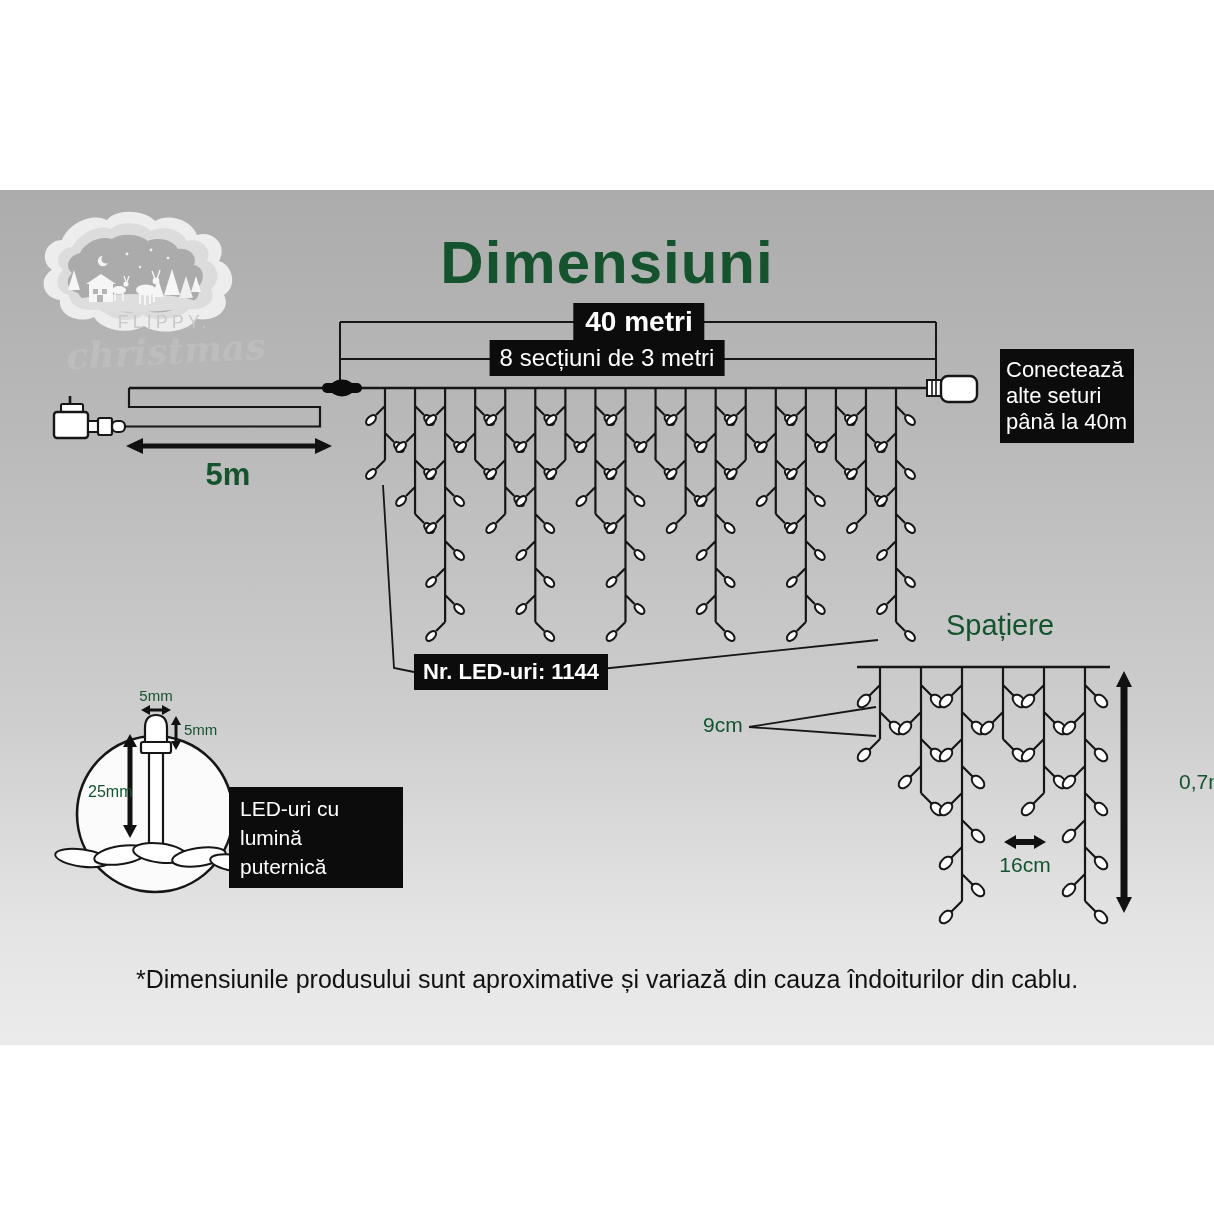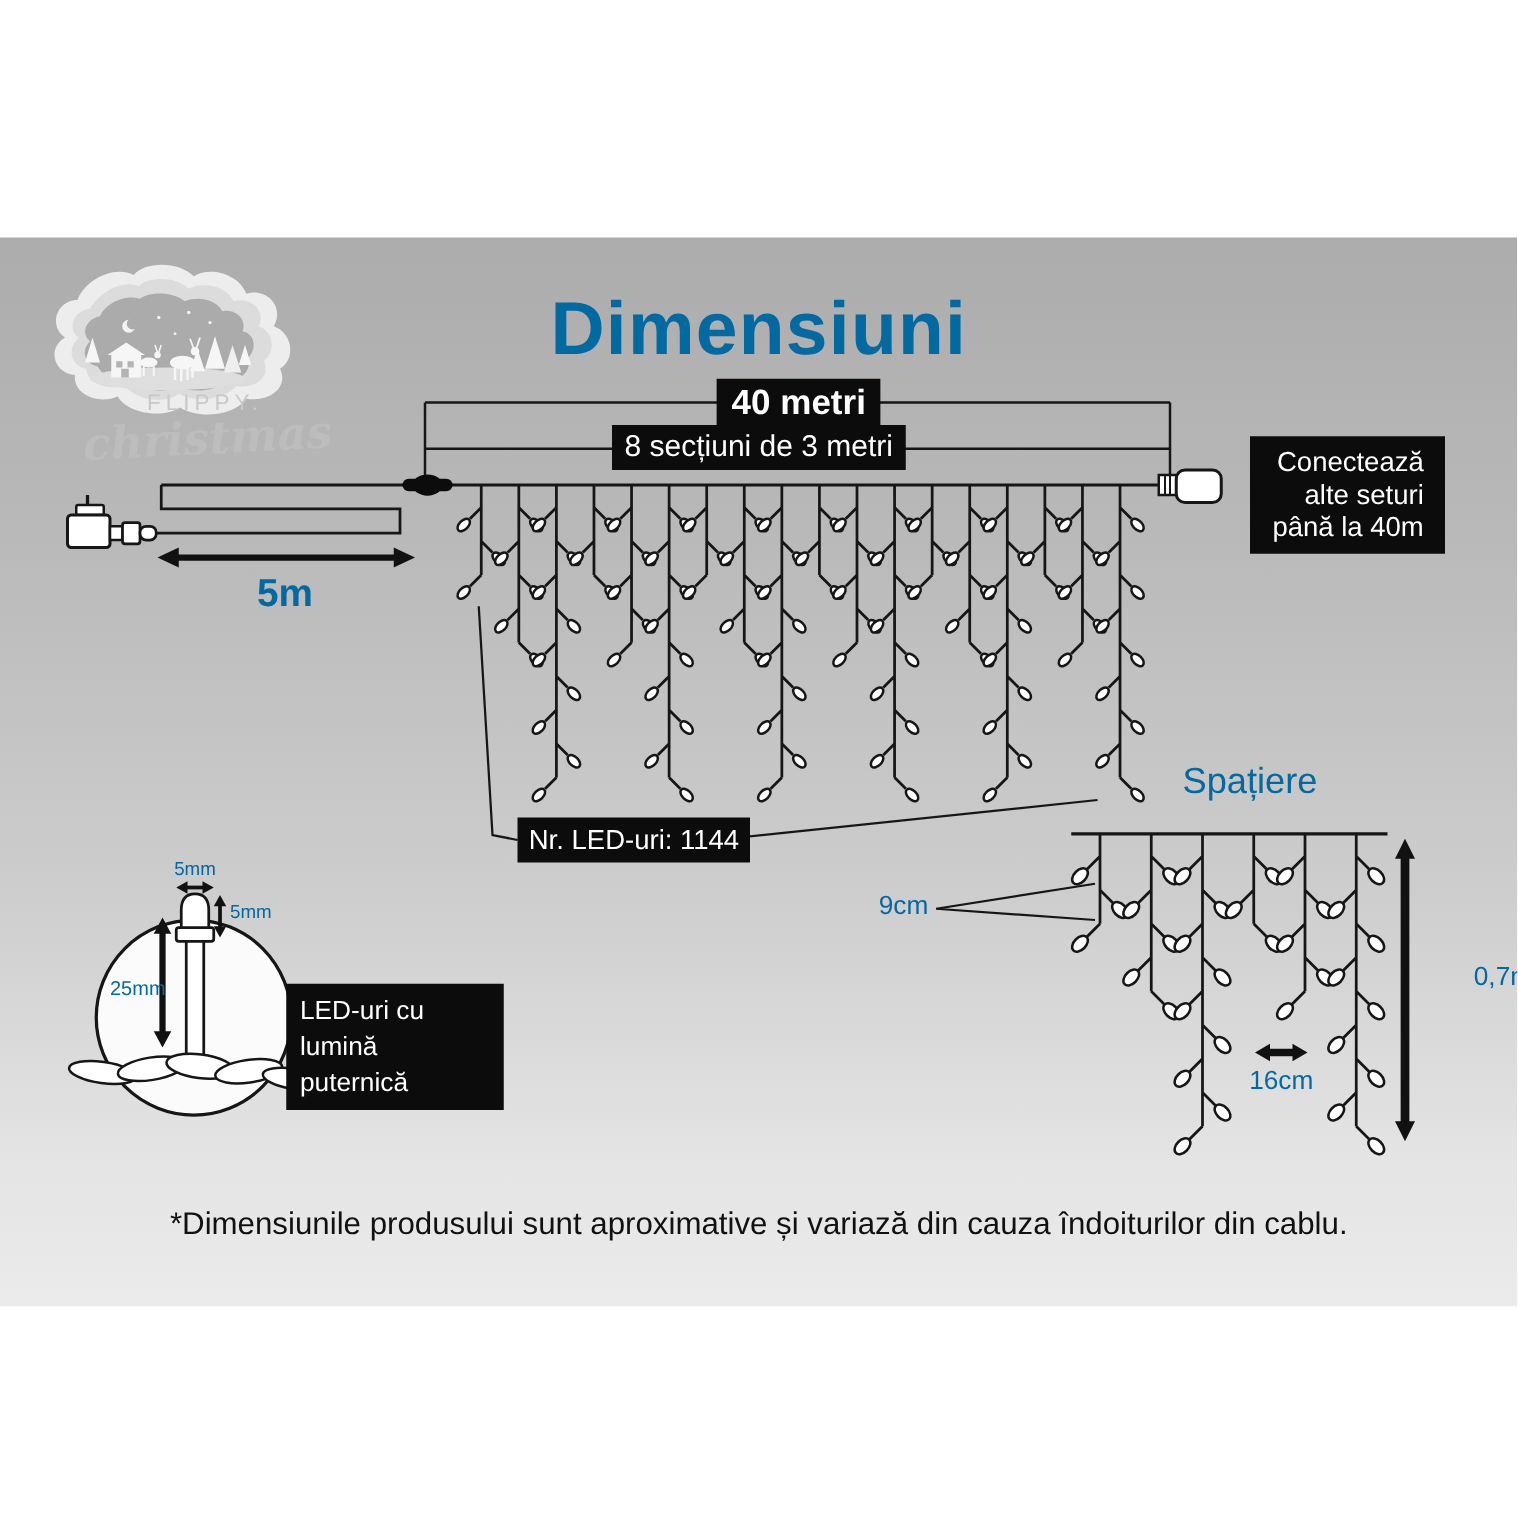--- a/index.html
+++ b/index.html
@@ -1,30 +1,30 @@
 <!DOCTYPE html>
 <html style="--boxbg: #0c0c0c; --boxfg: #ffffff;"><head>
 <meta charset="utf-8">
 <style>
   html,body{margin:0;padding:0;background:#fff;}
   #canvas{position:relative;width:1214px;height:1214px;background:#ffffff;overflow:hidden;
           font-family:"Liberation Sans",sans-serif;}
   #band{position:absolute;left:0;top:190px;width:1214px;height:855px;
         background:linear-gradient(180deg,#acacac 0%,#b9b9b9 28%,#cecece 62%,#e4e4e4 86%,#ebebeb 100%);}
   svg{position:absolute;left:0;top:0;}
-  .lbl{position:absolute;color:#0369a1;white-space:nowrap;line-height:1.1;}
+  .lbl{position:absolute;color:#14532d;white-space:nowrap;line-height:1.1;}
   .ctr{transform:translateX(-50%);}
   .blackbox{position:absolute;background:var(--boxbg,#0c0c0c);color:var(--boxfg,#ffffff);
             white-space:nowrap;}
   .boxctr{transform:translate(-50%,-50%);}
   #title{font-size:60px;font-weight:bold;letter-spacing:1px;}
   #box-40{font-size:28px;font-weight:600;padding:3px 12px;margin-left:32px;}
   #box-8{font-size:24px;font-weight:500;padding:4px 10px;}
-  #box-connect{font-size:22px;line-height:26px;padding:8px 17px;width:122px;white-space:normal;text-align:right;}
-  #box-nrled{font-size:22px;font-weight:400;padding:5px 9px;}
+  #box-connect{font-size:22px;line-height:26px;padding:8px 6px;width:122px;white-space:normal;}
+  #box-nrled{font-size:22px;font-weight:700;padding:5px 9px;}
   #box-lednote{font-size:21px;line-height:29px;padding:7px 11px;white-space:normal;width:152px;}
   #lbl-5m{font-size:31px;font-weight:600;}
   #lbl-spatiere,#lbl-marimea{font-size:29px;}
   #lbl-9cm,#lbl-07m,#lbl-16cm{font-size:21px;}
   #lbl-5mm-top,#lbl-5mm-right{font-size:15px;}
   #lbl-25mm{font-size:16px;}
   #footnote{font-size:25px;color:#111;}
   #logo-flippy{font-size:18px;letter-spacing:4px;color:#c9c9c9;}
   #logo-christmas{font-size:36px;font-style:italic;font-weight:bold;color:#bdbdbd;
                   font-family:"DejaVu Serif",serif;transform:translateX(-50%) rotate(-3deg);}

